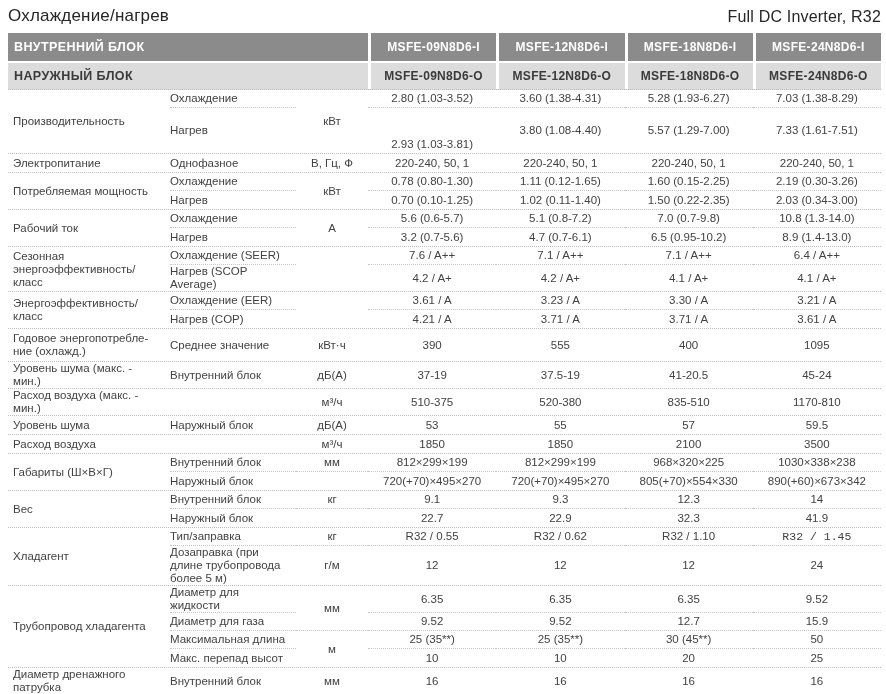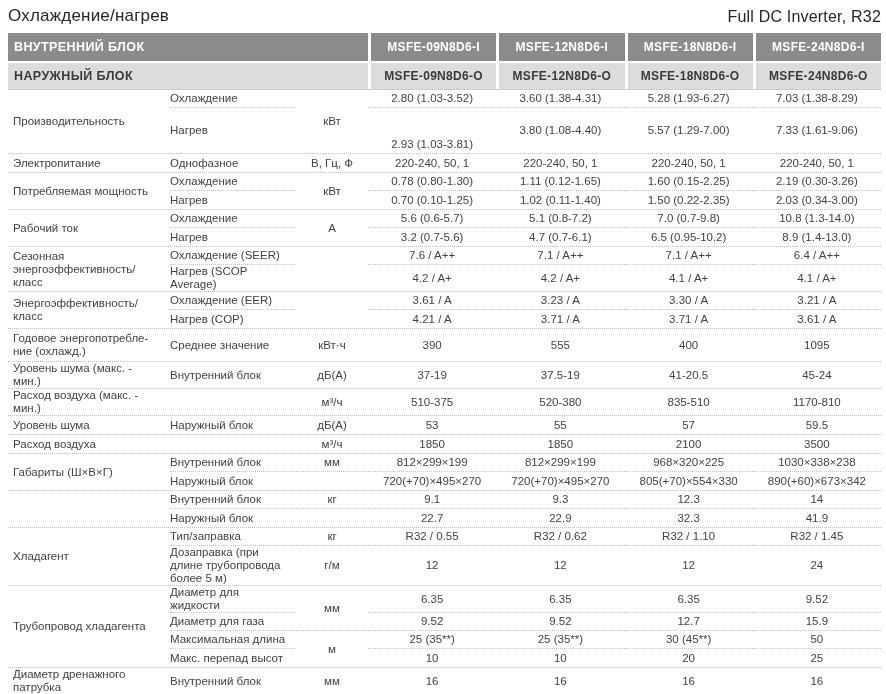--- a/index.html
+++ b/index.html
@@ -55,21 +55,21 @@
         <div class="cell sub" style="grid-area: 1 / 2;">Охлаждение</div>
         <div class="cell unit last" style="grid-area: 1 / 3 / span 2;">кВт</div>
         <div class="cell val" style="grid-area: 1 / 4;">2.80 (1.03-3.52)</div>
         <div class="cell val" style="grid-area: 1 / 5;">3.60 (1.38-4.31)</div>
         <div class="cell val" style="grid-area: 1 / 6;">5.28 (1.93-6.27)</div>
         <div class="cell val" style="grid-area: 1 / 7;">7.03 (1.38-8.29)</div>
         <div class="cell sub last" style="grid-area: 2 / 2;">Нагрев</div>
         <div class="cell val last" style="grid-area: 2 / 4; margin-top: 27px;">2.93 (1.03-3.81)</div>
         <div class="cell val last" style="grid-area: 2 / 5;">3.80 (1.08-4.40)</div>
         <div class="cell val last" style="grid-area: 2 / 6;">5.57 (1.29-7.00)</div>
-        <div class="cell val last" style="grid-area: 2 / 7;">7.33 (1.61-9.06)</div>
+        <div class="cell val last" style="grid-area: 2 / 7;">7.33 (1.61-7.51)</div>
       </div>
       <div class="group grid-cols">
         <div class="cell label" style="grid-area: 1 / 1 / span 1;">Электропитание</div>
         <div class="cell sub last" style="grid-area: 1 / 2;">Однофазное</div>
         <div class="cell unit last" style="grid-area: 1 / 3 / span 1;">В, Гц, Ф</div>
         <div class="cell val last" style="grid-area: 1 / 4;">220-240, 50, 1</div>
         <div class="cell val last" style="grid-area: 1 / 5;">220-240, 50, 1</div>
         <div class="cell val last" style="grid-area: 1 / 6;">220-240, 50, 1</div>
         <div class="cell val last" style="grid-area: 1 / 7;">220-240, 50, 1</div>
       </div>
@@ -183,41 +183,42 @@
         <div class="cell val" style="grid-area: 1 / 6;">968×320×225</div>
         <div class="cell val" style="grid-area: 1 / 7;">1030×338×238</div>
         <div class="cell sub last" style="grid-area: 2 / 2;">Наружный блок</div>
         <div class="cell unit last" style="grid-area: 2 / 3 / span 1;"></div>
         <div class="cell val last" style="grid-area: 2 / 4;">720(+70)×495×270</div>
         <div class="cell val last" style="grid-area: 2 / 5;">720(+70)×495×270</div>
         <div class="cell val last" style="grid-area: 2 / 6;">805(+70)×554×330</div>
         <div class="cell val last" style="grid-area: 2 / 7;">890(+60)×673×342</div>
       </div>
       <div class="group grid-cols">
+        <div class="cell label" style="grid-area: 1 / 1 / span 2;">Вес</div>
         <div class="cell sub" style="grid-area: 1 / 2;">Внутренний блок</div>
         <div class="cell unit" style="grid-area: 1 / 3 / span 1;">кг</div>
         <div class="cell val" style="grid-area: 1 / 4;">9.1</div>
         <div class="cell val" style="grid-area: 1 / 5;">9.3</div>
         <div class="cell val" style="grid-area: 1 / 6;">12.3</div>
         <div class="cell val" style="grid-area: 1 / 7;">14</div>
         <div class="cell sub last" style="grid-area: 2 / 2;">Наружный блок</div>
         <div class="cell unit last" style="grid-area: 2 / 3 / span 1;"></div>
         <div class="cell val last" style="grid-area: 2 / 4;">22.7</div>
         <div class="cell val last" style="grid-area: 2 / 5;">22.9</div>
         <div class="cell val last" style="grid-area: 2 / 6;">32.3</div>
         <div class="cell val last" style="grid-area: 2 / 7;">41.9</div>
       </div>
       <div class="group grid-cols">
         <div class="cell label" style="grid-area: 1 / 1 / span 2;">Хладагент</div>
         <div class="cell sub" style="grid-area: 1 / 2;">Тип/заправка</div>
         <div class="cell unit" style="grid-area: 1 / 3 / span 1;">кг</div>
         <div class="cell val" style="grid-area: 1 / 4;">R32 / 0.55</div>
         <div class="cell val" style="grid-area: 1 / 5;">R32 / 0.62</div>
         <div class="cell val" style="grid-area: 1 / 6;">R32 / 1.10</div>
-        <div class="cell val" style="grid-area: 1 / 7;">R32 / 1.45</div>
+        <div class="cell val" style="grid-area: 1 / 7; font-family: Liberation Mono, monospace;">R32 / 1.45</div>
         <div class="cell sub last tall" style="grid-area: 2 / 2;">Дозаправка (при длине трубопровода более 5 м)</div>
         <div class="cell unit last tall" style="grid-area: 2 / 3 / span 1;">г/м</div>
         <div class="cell val last tall" style="grid-area: 2 / 4;">12</div>
         <div class="cell val last tall" style="grid-area: 2 / 5;">12</div>
         <div class="cell val last tall" style="grid-area: 2 / 6;">12</div>
         <div class="cell val last tall" style="grid-area: 2 / 7;">24</div>
       </div>
       <div class="group grid-cols">
         <div class="cell sub" style="grid-area: 1 / 2;">Диаметр для жидкости</div>
         <div class="cell label" style="grid-area: 1 / 1 / span 4;">Трубопровод хладагента</div>

